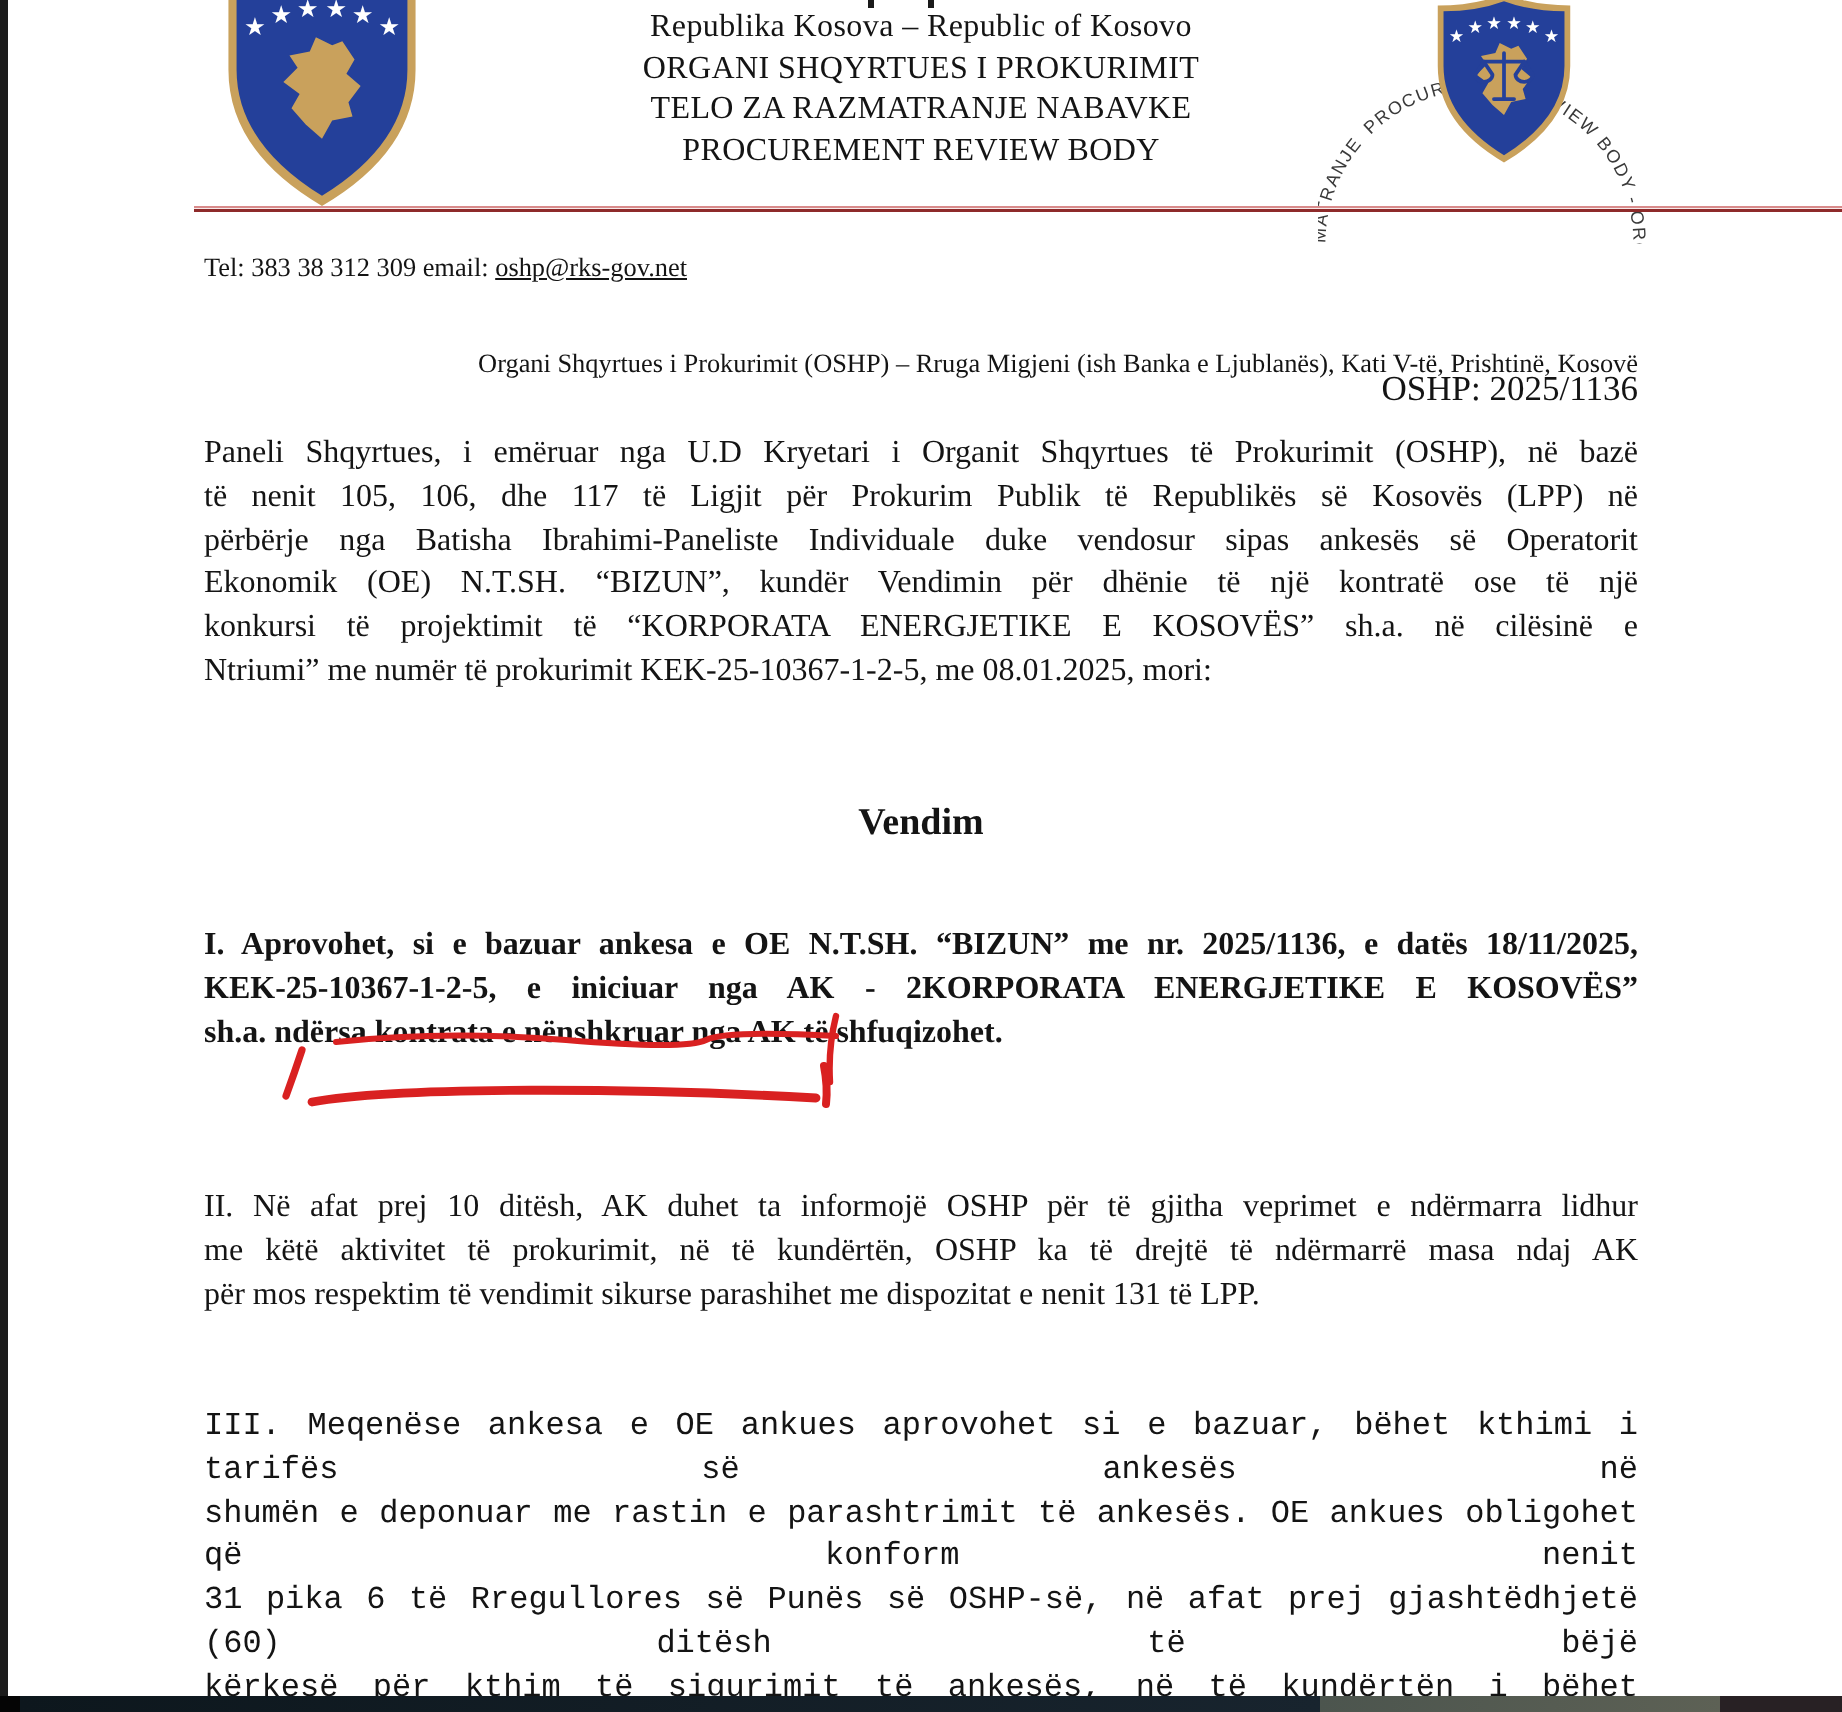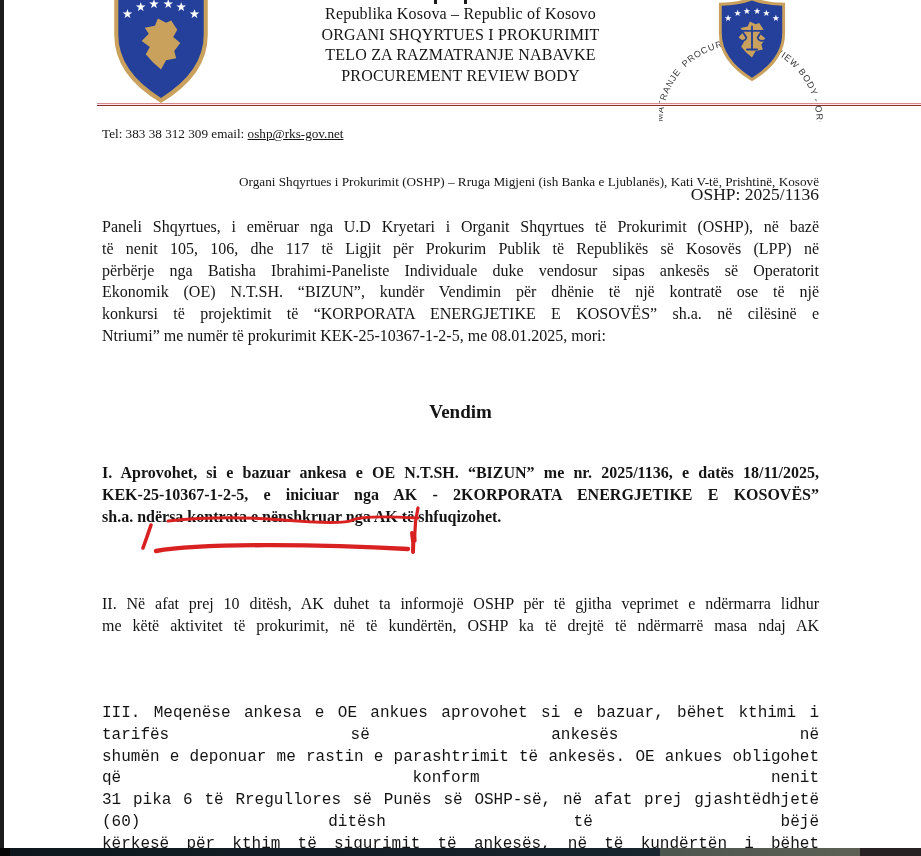--- a/index.html
+++ b/index.html
@@ -136,20 +136,21 @@
 <div class="decision-heading">Vendim</div>
 
 <div class="para p-sec1">
     <div class="jline">I. Aprovohet,  si e bazuar ankesa e OE N.T.SH. “BIZUN” me nr. 2025/1136, e datës 18/11/2025,</div>
     <div class="jline">KEK-25-10367-1-2-5, e iniciuar nga AK - 2KORPORATA ENERGJETIKE E KOSOVËS”</div>
     <div class="jline last">sh.a. ndërsa kontrata e nënshkruar nga AK të shfuqizohet.</div>
   </div>
 <div class="para p-sec2">
     <div class="jline">II. Në afat prej 10 ditësh, AK duhet ta informojë OSHP për të gjitha veprimet e ndërmarra lidhur</div>
     <div class="jline">me këtë aktivitet të prokurimit, në të kundërtën, OSHP ka të drejtë të ndërmarrë masa ndaj AK</div>
+    <div class="jline last">për mos respektim të vendimit sikurse parashihet me dispozitat e nenit 131 të LPP.</div>
   </div>
 <div class="para p-sec3">
     <div class="jline">III. Meqenëse ankesa e OE ankues aprovohet si e bazuar, bëhet kthimi i tarifës së ankesës në</div>
     <div class="jline">shumën e deponuar me rastin e parashtrimit të ankesës. OE ankues obligohet që konform nenit</div>
     <div class="jline">31 pika 6 të Rregullores së Punës së OSHP-së, në afat prej gjashtëdhjetë (60) ditësh të bëjë</div>
     <div class="jline">kërkesë për kthim të sigurimit të ankesës, në të kundërtën i bëhet konfiskimi i depozitës, dhe këto</div>
     <div class="jline last">mjete kalojnë Buxhetin e Republikës së Kosovës.</div>
   </div>
 
 <svg class="red-overlay" viewBox="0 0 921 856">

